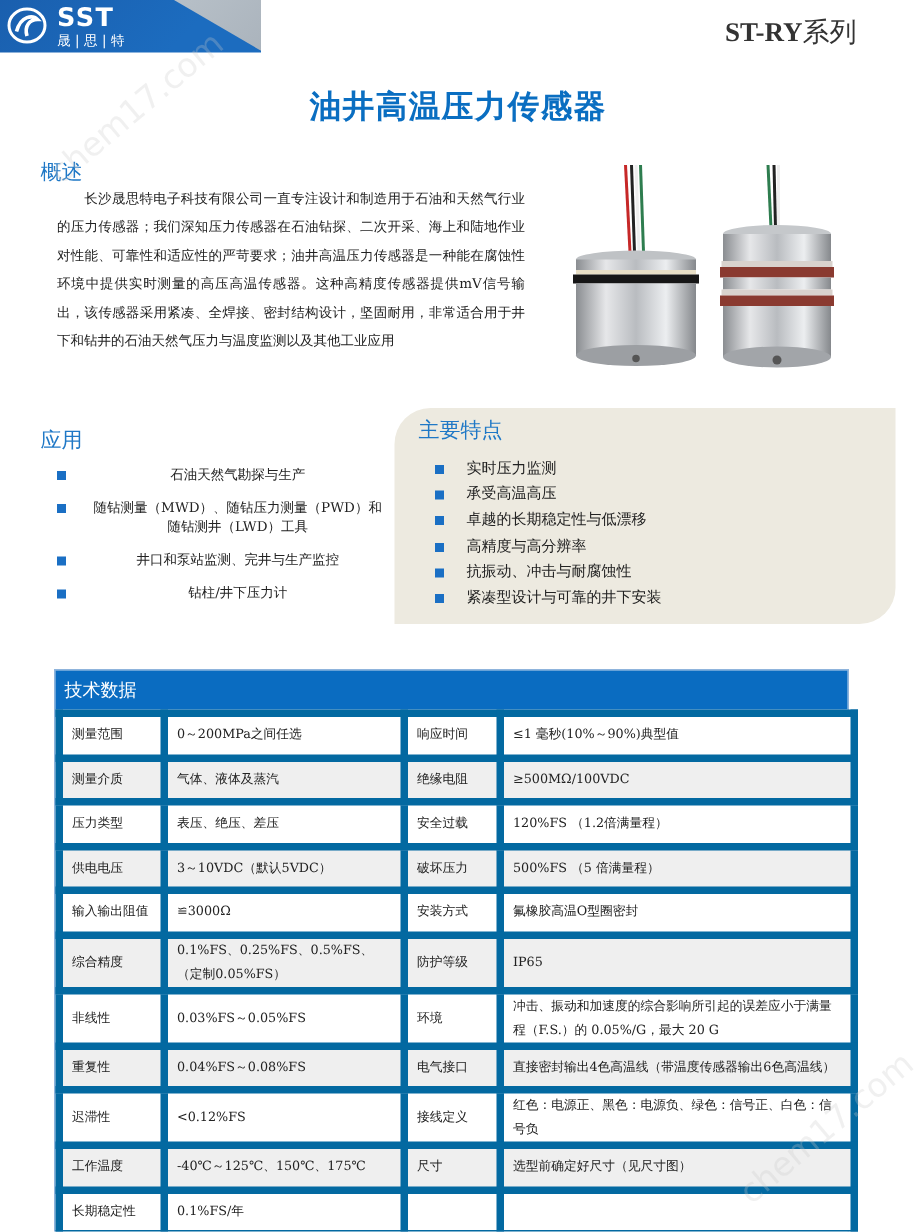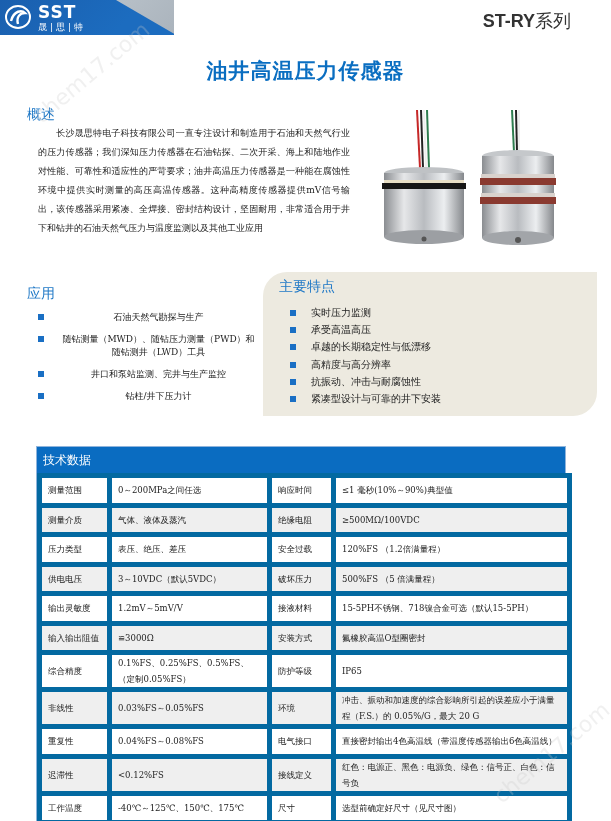--- a/index.html
+++ b/index.html
@@ -24,21 +24,21 @@
     position: absolute; left: 38px; top: 2px; font-family: "DejaVu Sans", sans-serif;
     font-weight: bold; font-size: 17px; letter-spacing: 1px; color: #ffffff; z-index: 2;
   }
   .logo-cn {
     position: absolute; left: 38px; top: 21px; font-family: "DejaVu Sans", sans-serif;
     font-size: 9px; color: #ffffff; letter-spacing: 3px; z-index: 2;
   }
 
   .series {
     position: absolute; right: 40px; top: 9px;
-    font-family: Liberation Sans, sans-serif; font-size: 18px; font-weight: bold; color: #333;
+    font-family: Liberation Serif, serif; font-size: 18px; font-weight: bold; color: #333;
   }
   .series .cn { font-weight: normal; }
 
   .main-title {
     position: absolute; left: 0; width: 611px; top: 57px; text-align: center;
     font-family: "DejaVu Sans", sans-serif; font-weight: bold; font-size: 21px; color: #0a6ec1;
     letter-spacing: 1px;
   }
 
   .sec-title {
@@ -207,26 +207,20 @@
           <td>安全过载</td>
           <td>120%FS （1.2倍满量程）</td>
         </tr>
         <tr>
           <td>供电电压</td>
           <td>3～10VDC（默认5VDC）</td>
           <td>破坏压力</td>
           <td>500%FS （5 倍满量程）</td>
         </tr>
         <tr>
-          <td>输出灵敏度</td>
-          <td>1.2mV～5mV/V</td>
-          <td>接液材料</td>
-          <td>15-5PH不锈钢、718镍合金可选（默认15-5PH）</td>
-        </tr>
-        <tr>
           <td>输入输出阻值</td>
           <td>≌3000Ω</td>
           <td>安装方式</td>
           <td>氟橡胶高温O型圈密封</td>
         </tr>
         <tr>
           <td>综合精度</td>
           <td>0.1%FS、0.25%FS、0.5%FS、（定制0.05%FS）</td>
           <td>防护等级</td>
           <td>IP65</td>

